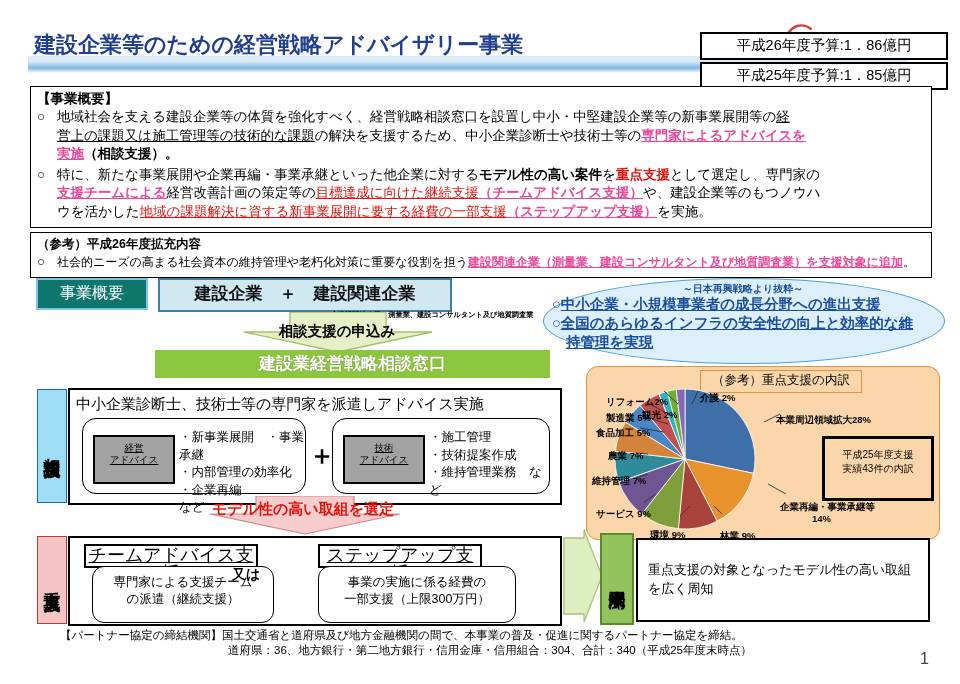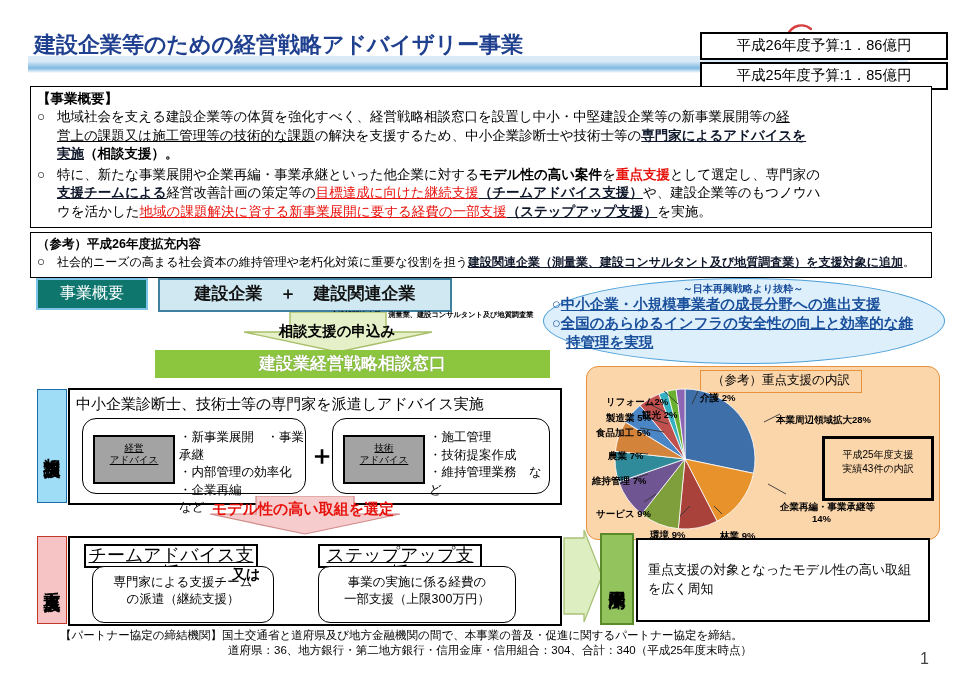--- a/index.html
+++ b/index.html
@@ -23,21 +23,21 @@
   #overview-box{left:30px;top:86px;width:900px;height:140px;}
   #ref-box{left:30px;top:232px;width:900px;height:44px;}
   .ob-head{font-size:13.5px;font-weight:bold;padding:3px 0 0 6px;}
   .ob-line{font-size:13.5px;line-height:18.5px;padding:0 8px;white-space:nowrap;}
   .ob-item{display:flex;font-size:13.5px;line-height:18.8px;padding:0 6px;}
   .ob-mark{width:20px;flex:0 0 20px;text-align:left;}
   .ob-body{flex:1;}
   .u{text-decoration:underline;}
   .rb{color:#e8120c;font-weight:bold;}
   .ru{color:#e8120c;text-decoration:underline;}
-  .rub{color:#0f172a;text-decoration:underline;font-weight:bold;}
+  .rub{color:#ec4899;text-decoration:underline;font-weight:bold;}
   .b{font-weight:bold;}
 
   
   .tag-navy{position:absolute;left:36px;top:278px;width:108px;height:28px;background:#0f766e;
      border:2px solid #7fc4e8;color:#fff;font-size:16px;text-align:center;line-height:26px;}
   .vtag{position:absolute;writing-mode:vertical-rl;text-orientation:upright;font-size:17px;
      font-weight:bold;display:flex;align-items:center;justify-content:center;letter-spacing:1px;}
   #tag-soudan{left:37px;top:389px;width:28px;height:112px;background:#9fdcf5;border:1.5px solid #1a6fa8;}
   #tag-juten{left:37px;top:536px;width:28px;height:86px;background:#f6c4c4;border:1.5px solid #c0392b;}
   #tag-suihei{left:600px;top:533px;width:30px;height:88px;background:#92c35c;border:2px solid #5b8a2b;

